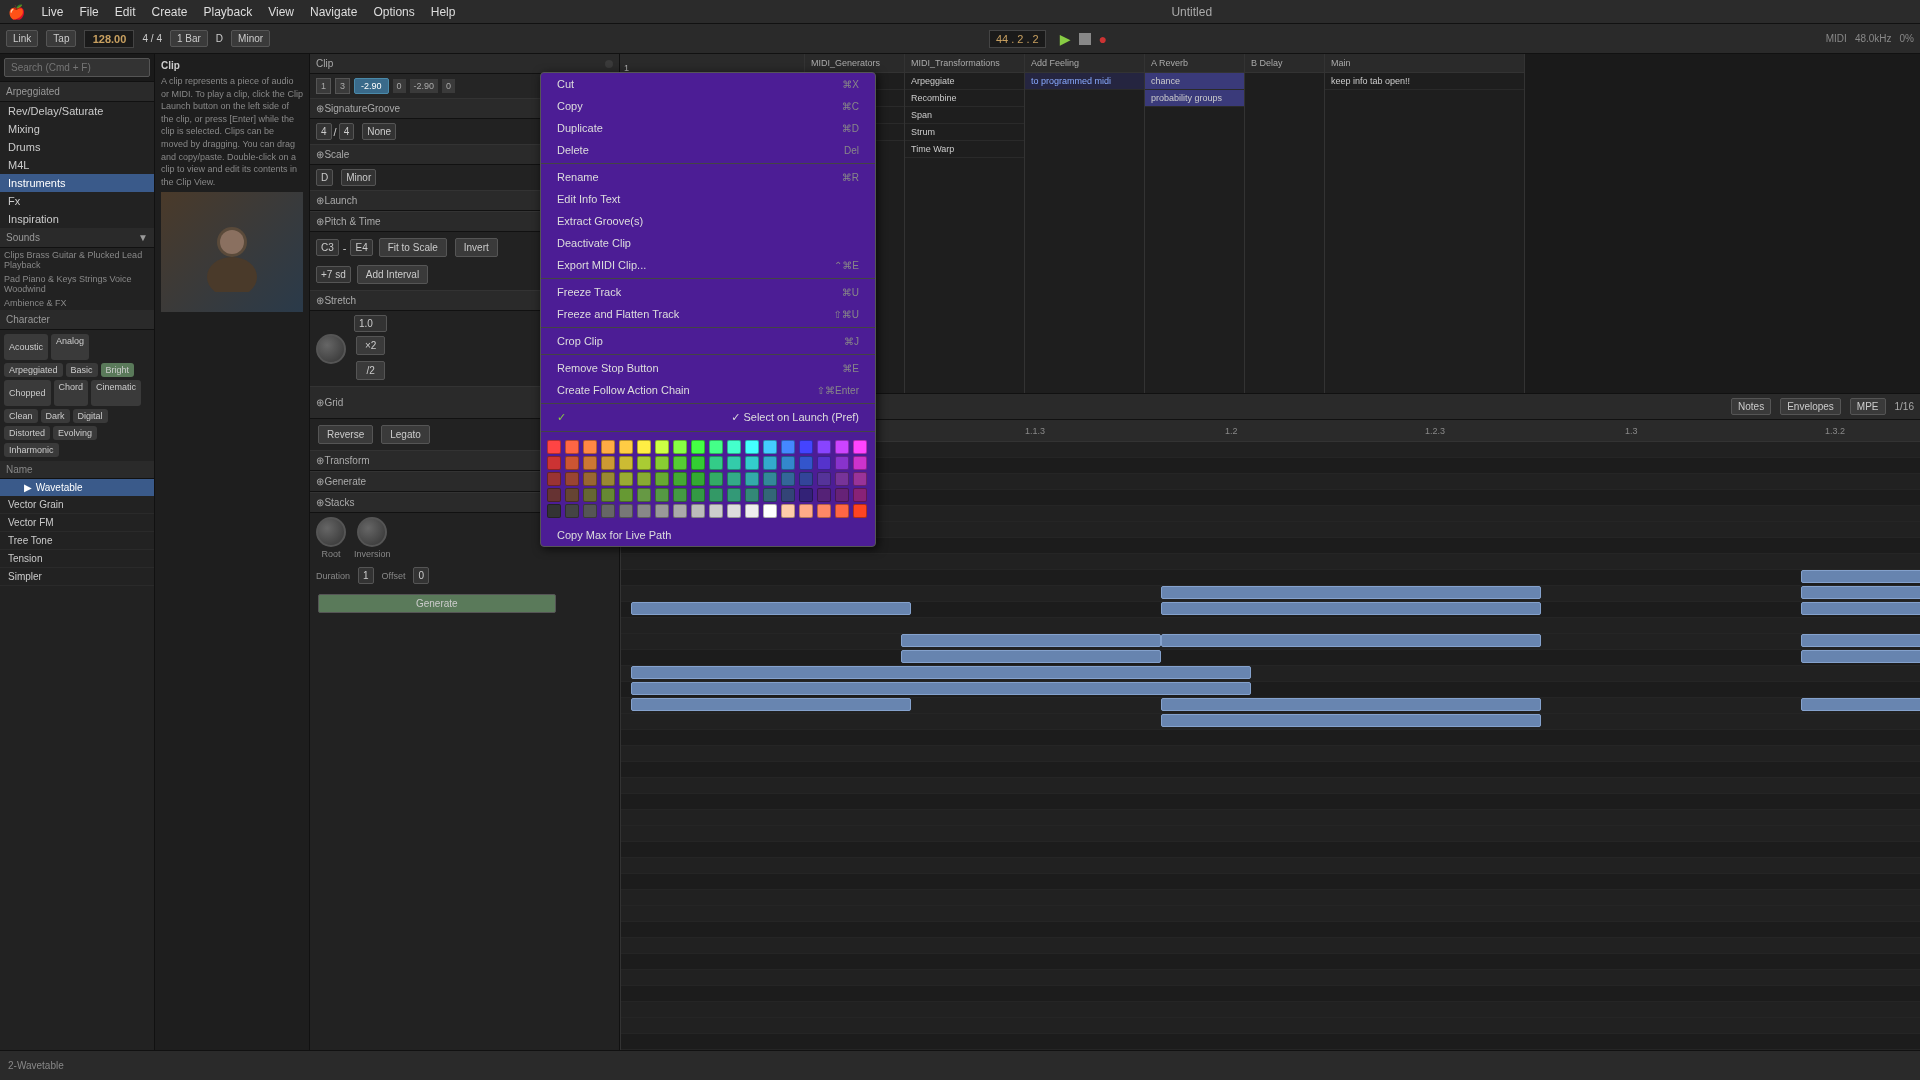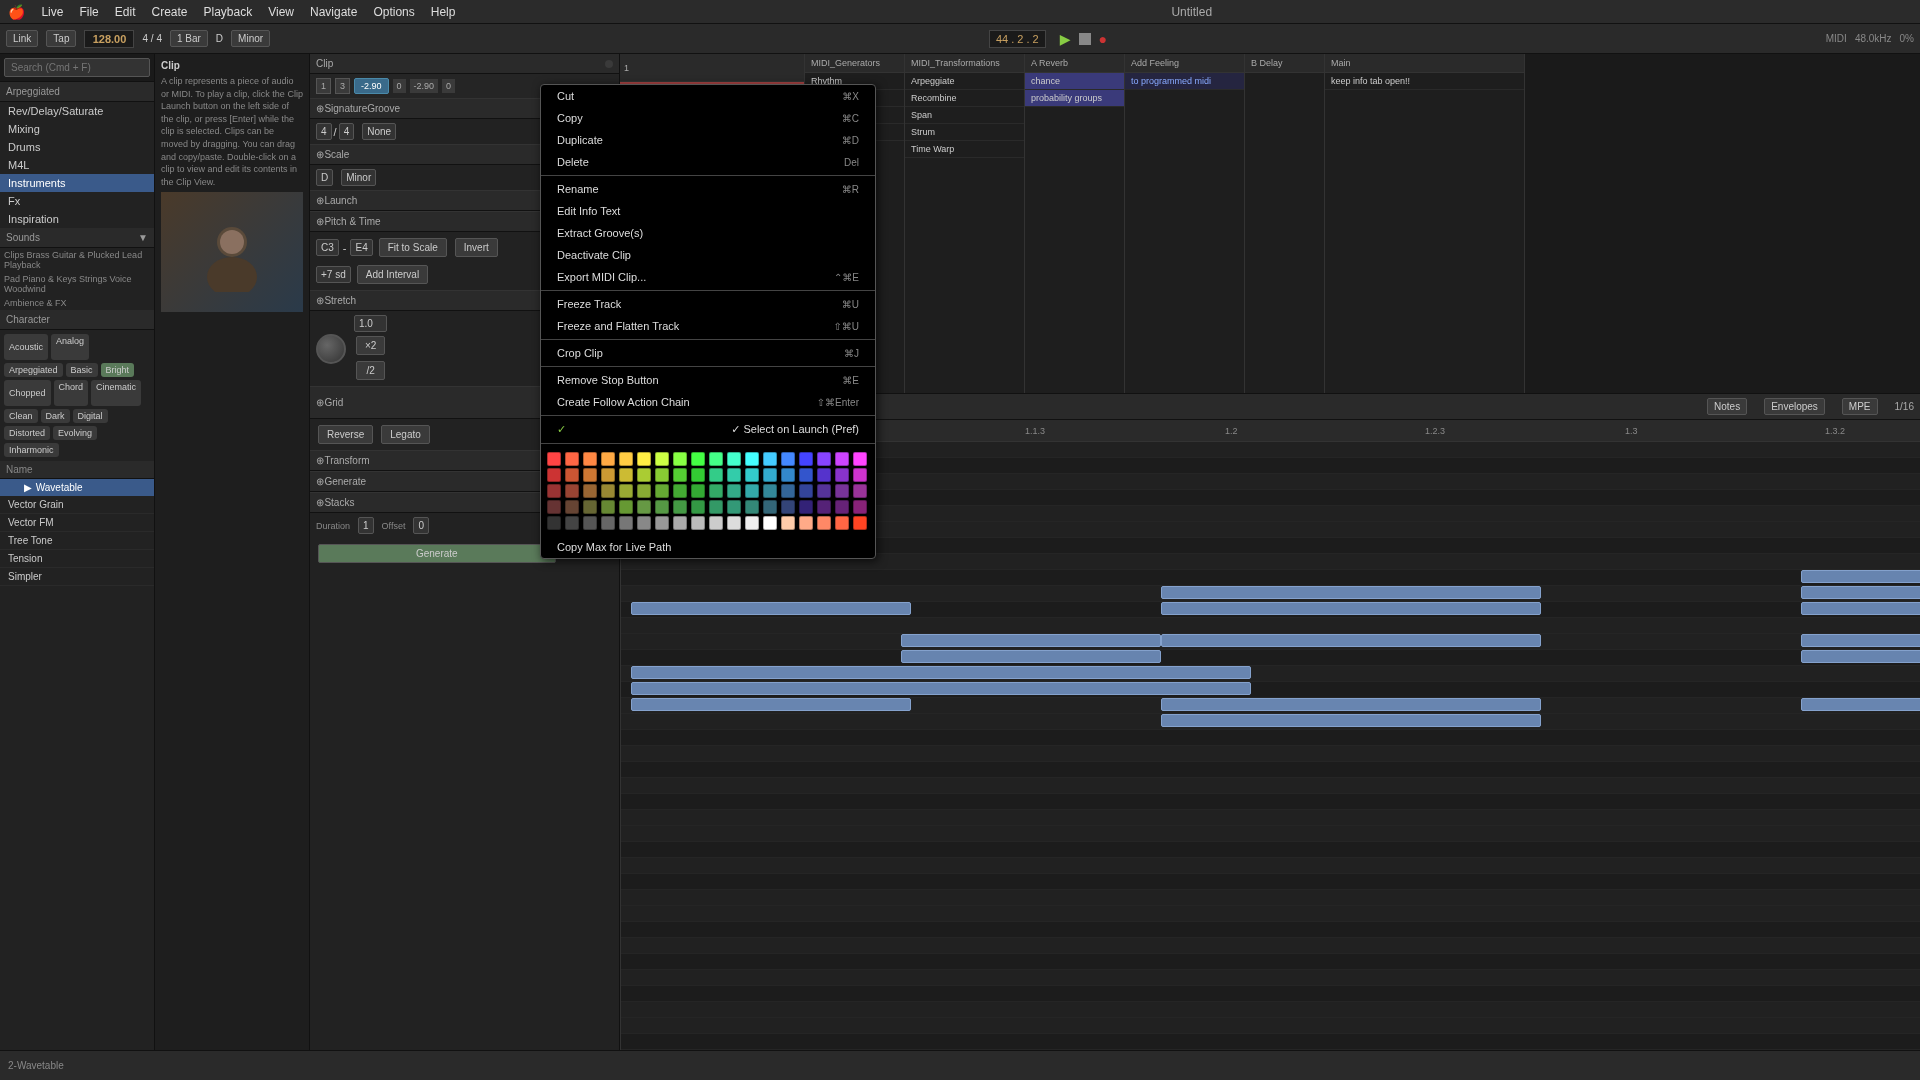--- a/index.html
+++ b/index.html
@@ -204,23 +204,23 @@
     #note-grid {
       flex: 1;
       background: #1e1e1e;
       position: relative;
       overflow: hidden;
     }
 
     
     #context-menu {
       position: absolute;
-      top: 84px;
+      top: 72px;
       left: 540px;
-      background: #000000;
+      background: #4c1d95;
       border: 1px solid #555;
       border-radius: 4px;
       min-width: 220px;
       z-index: 1000;
       box-shadow: 2px 2px 10px rgba(0,0,0,0.7);
     }
     .ctx-item {
       padding: 5px 16px;
       font-size: 11px;
       color: #ddd;
@@ -577,20 +577,30 @@
     </div>
 
     <div class="section-header">
       <span>⊕</span>
       <span>Stacks</span>
       <span style="flex:1"></span>
       <span>▼</span>
     </div>
 
     <div style="padding:4px 6px;display:flex;gap:8px;align-items:center;">
+      <div style="display:flex;flex-direction:column;align-items:center;">
+        <div style="width:30px;height:30px;border-radius:50%;background:radial-gradient(circle at 35% 35%,#666,#333);border:2px solid #555;"></div>
+        <span style="font-size:9px;color:#888;margin-top:2px;">Root</span>
+      </div>
+      <div style="display:flex;flex-direction:column;align-items:center;">
+        <div style="width:30px;height:30px;border-radius:50%;background:radial-gradient(circle at 35% 35%,#666,#333);border:2px solid #555;"></div>
+        <span style="font-size:9px;color:#888;margin-top:2px;">Inversion</span>
+      </div>
+    </div>
+    <div style="padding:4px 6px;display:flex;gap:8px;align-items:center;">
       <span style="font-size:9px;color:#888;">Duration</span>
       <div class="clip-value">1</div>
       <span style="font-size:9px;color:#888;">Offset</span>
       <div class="clip-value">0</div>
     </div>
     <div style="padding:4px 6px;">
       <button class="clip-btn active" style="width:80%;background:#5a7a5a;">Generate</button>
     </div>
   </div>
 
@@ -655,45 +665,45 @@
 
         <div class="effect-column" style="min-width:120px;">
           <div class="effect-header">MIDI_Transformations</div>
           <div class="effect-slot">Arpeggiate</div>
           <div class="effect-slot">Recombine</div>
           <div class="effect-slot">Span</div>
           <div class="effect-slot">Strum</div>
           <div class="effect-slot">Time Warp</div>
         </div>
 
+        <div class="effect-column" style="min-width:120px;">
+          <div class="effect-header">Add Feeling</div>
+          <div class="effect-slot active">to programmed midi</div>
+        </div>
+
         <div class="effect-column" style="min-width:100px;">
           <div class="effect-header">A Reverb</div>
           <div class="effect-slot highlighted">chance</div>
           <div class="effect-slot highlighted">probability groups</div>
         </div>
 
-        <div class="effect-column" style="min-width:120px;">
-          <div class="effect-header">Add Feeling</div>
-          <div class="effect-slot active">to programmed midi</div>
-        </div>
-
         <div class="effect-column" style="min-width:80px;">
           <div class="effect-header">B Delay</div>
         </div>
 
         <div class="effect-column" style="min-width:200px;">
           <div class="effect-header">Main</div>
           <div class="effect-slot">keep info tab open!!</div>
         </div>
       </div>
     </div>
 
     <div style="flex:1;display:flex;flex-direction:column;overflow:hidden;">
 
-      <div style="height:26px;background:#2a2a2a;display:flex;align-items:center;padding:0 6px;gap:17px;border-bottom:1px solid #111;">
+      <div style="height:26px;background:#2a2a2a;display:flex;align-items:center;padding:0 6px;gap:9px;border-bottom:1px solid #111;">
         <button class="fold-btn">Fold</button>
         <button class="fold-btn active">Scale</button>
         <label style="display:flex;align-items:center;gap:3px;font-size:10px;color:#aaa;cursor:pointer;">
           <input type="checkbox" checked="" style="">
           <span>Highlight Scale</span>
         </label>
         <span style="flex:1;"></span>
         <button class="fold-btn">Notes</button>
         <button class="fold-btn">Envelopes</button>
         <button class="fold-btn">MPE</button>

